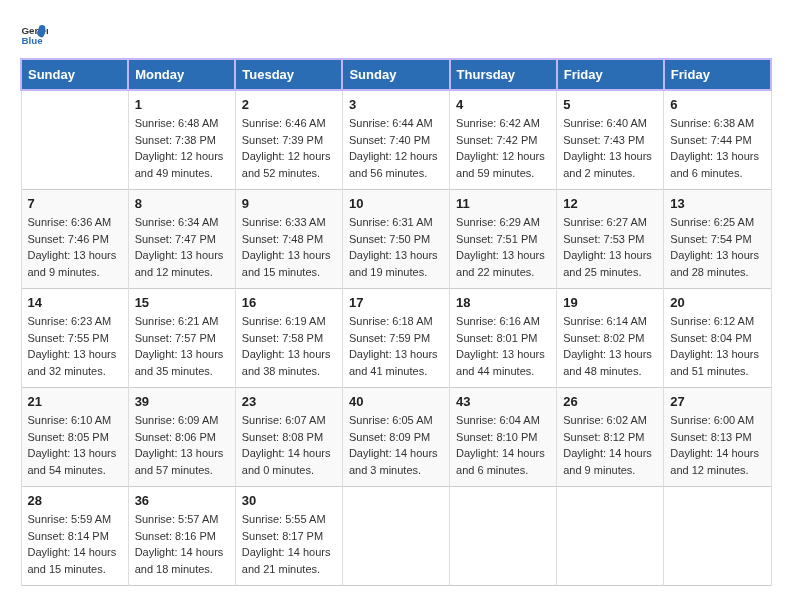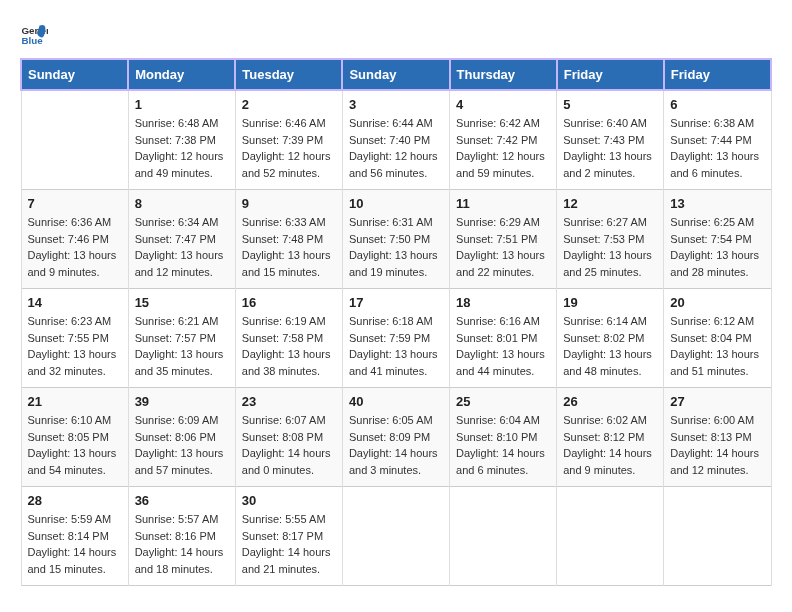--- a/index.html
+++ b/index.html
@@ -209,21 +209,21 @@
         </td>
         <td>
           <div class="day-number">23</div>
           <div class="day-info">Sunrise: 6:07 AM<br>Sunset: 8:08 PM<br>Daylight: 14 hours and 0 minutes.</div>
         </td>
         <td>
           <div class="day-number">40</div>
           <div class="day-info">Sunrise: 6:05 AM<br>Sunset: 8:09 PM<br>Daylight: 14 hours and 3 minutes.</div>
         </td>
         <td>
-          <div class="day-number">25</div>
+          <div class="day-number">43</div>
           <div class="day-info">Sunrise: 6:04 AM<br>Sunset: 8:10 PM<br>Daylight: 14 hours and 6 minutes.</div>
         </td>
         <td>
           <div class="day-number">26</div>
           <div class="day-info">Sunrise: 6:02 AM<br>Sunset: 8:12 PM<br>Daylight: 14 hours and 9 minutes.</div>
         </td>
         <td>
           <div class="day-number">27</div>
           <div class="day-info">Sunrise: 6:00 AM<br>Sunset: 8:13 PM<br>Daylight: 14 hours and 12 minutes.</div>
         </td>

